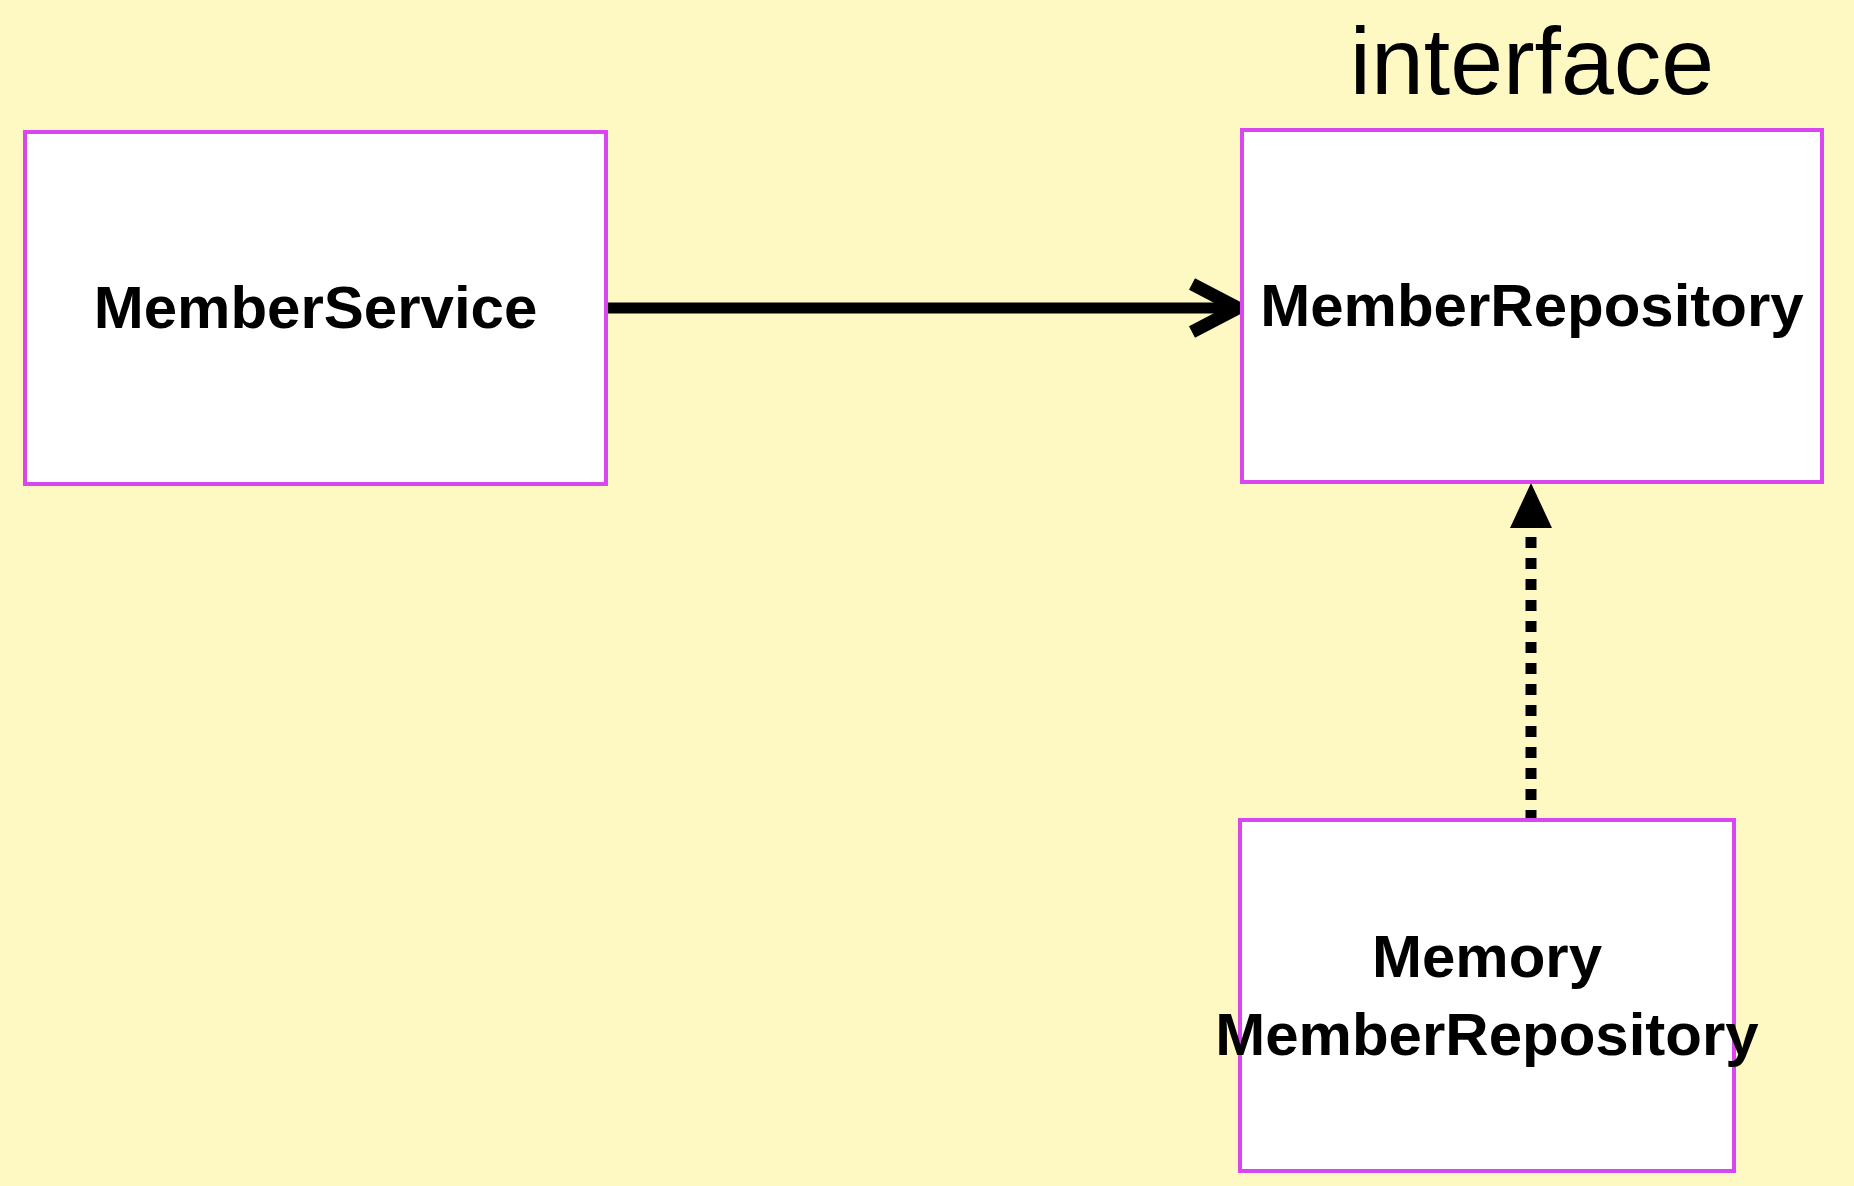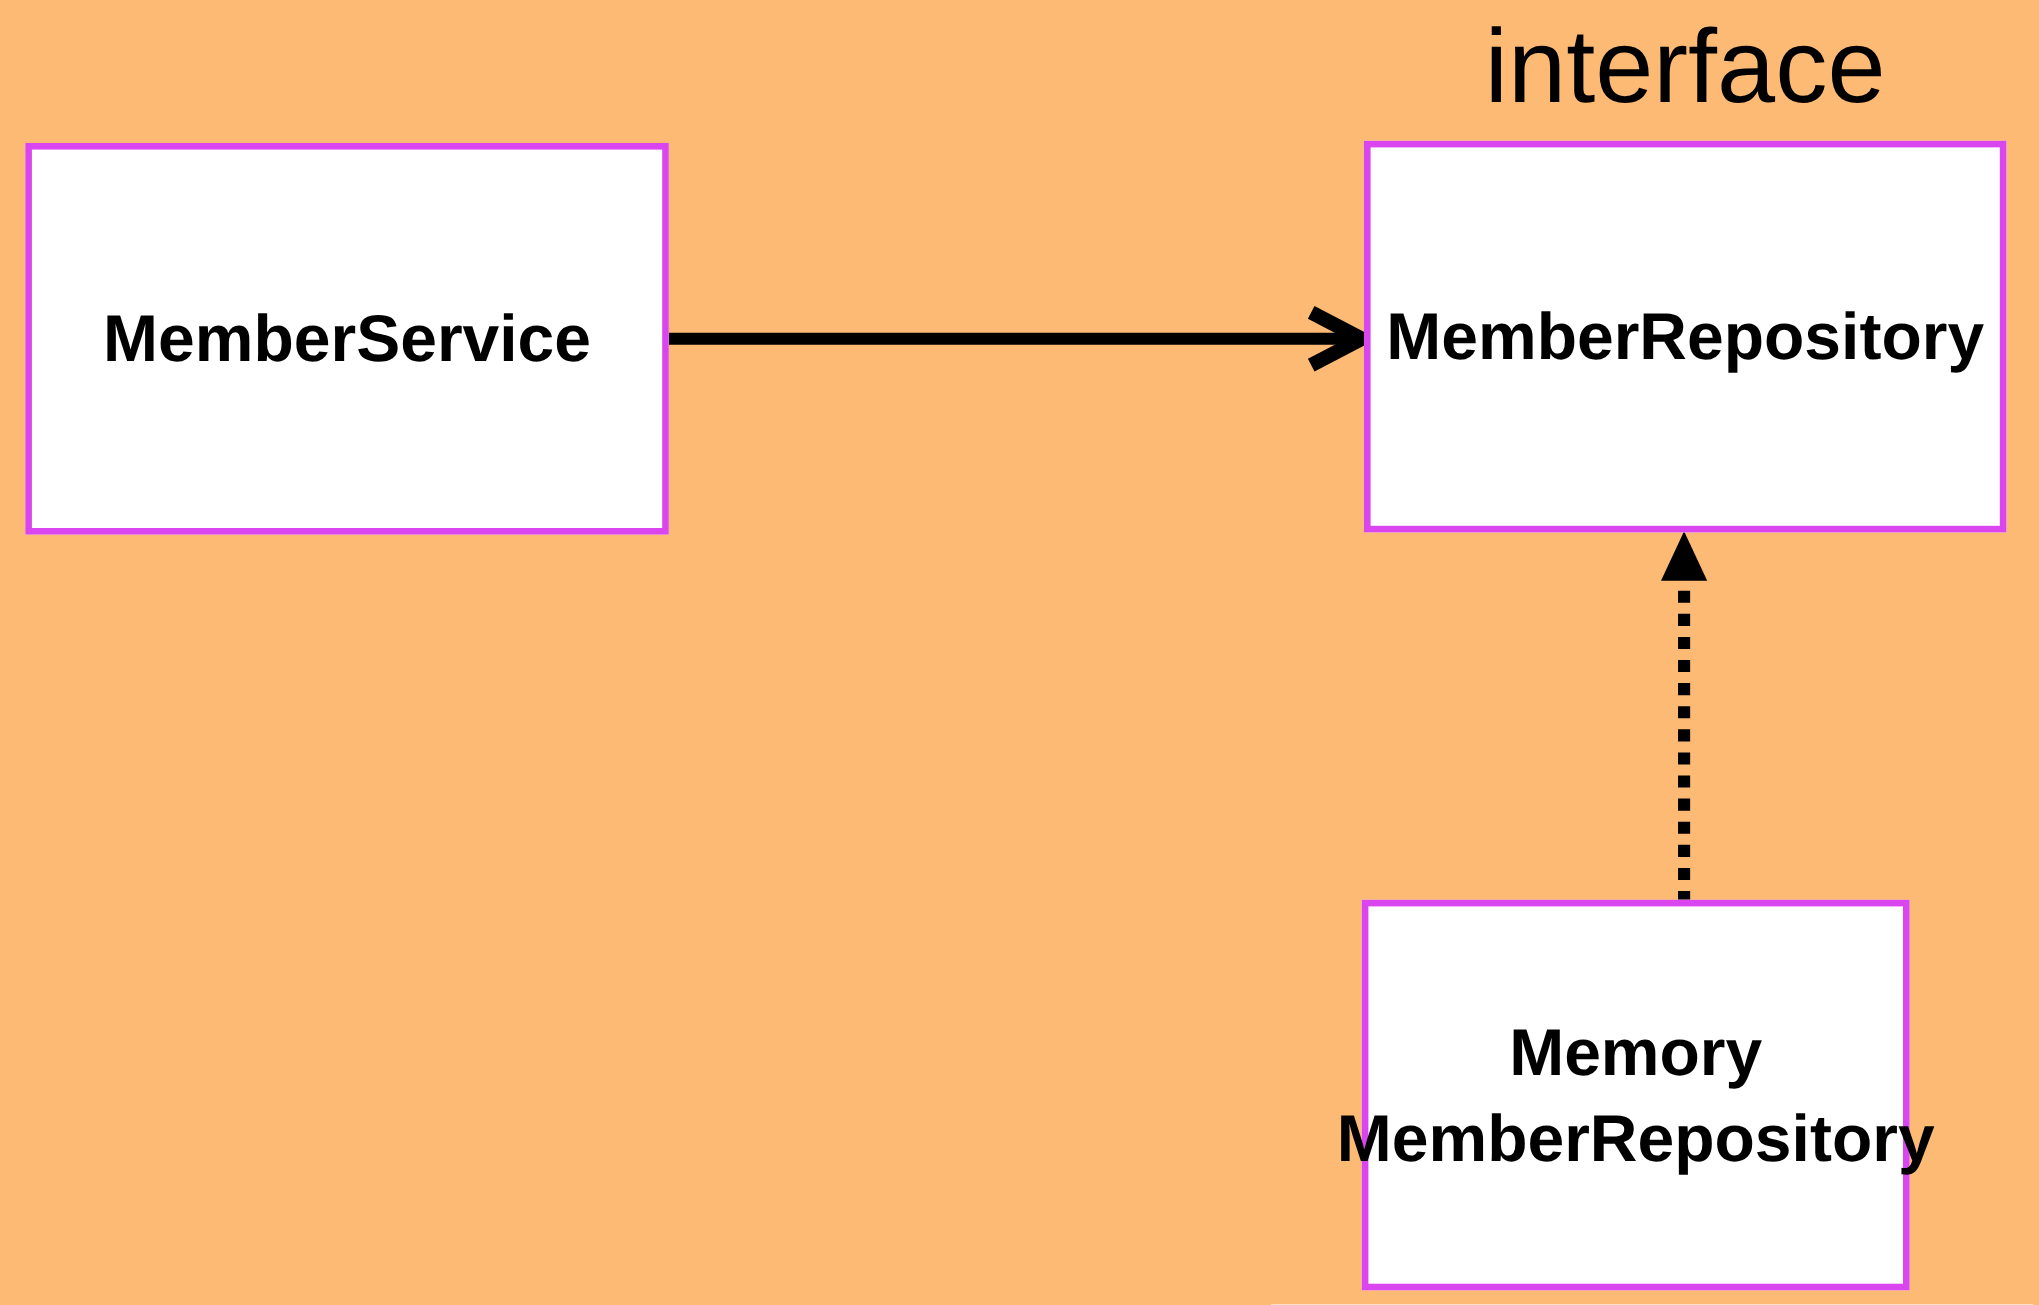--- a/index.html
+++ b/index.html
@@ -4,28 +4,28 @@
 <style>
   html, body {
     margin: 0;
     padding: 0;
     background: #ffffff;
   }
   .canvas {
     position: relative;
     width: 1854px;
     height: 1186px;
-    background: #fdba74;
+    background: #fef9c3;
     font-family: "Liberation Sans", sans-serif;
     overflow: hidden;
   }
   .node {
     position: absolute;
     box-sizing: border-box;
-    border: 6px solid #d946ef;
+    border: 4px solid #d946ef;
     background: #ffffff;
     display: flex;
     align-items: center;
     justify-content: center;
     text-align: center;
   }
   .node-label {
     font-weight: bold;
     font-size: 60px;
     color: #000000;

